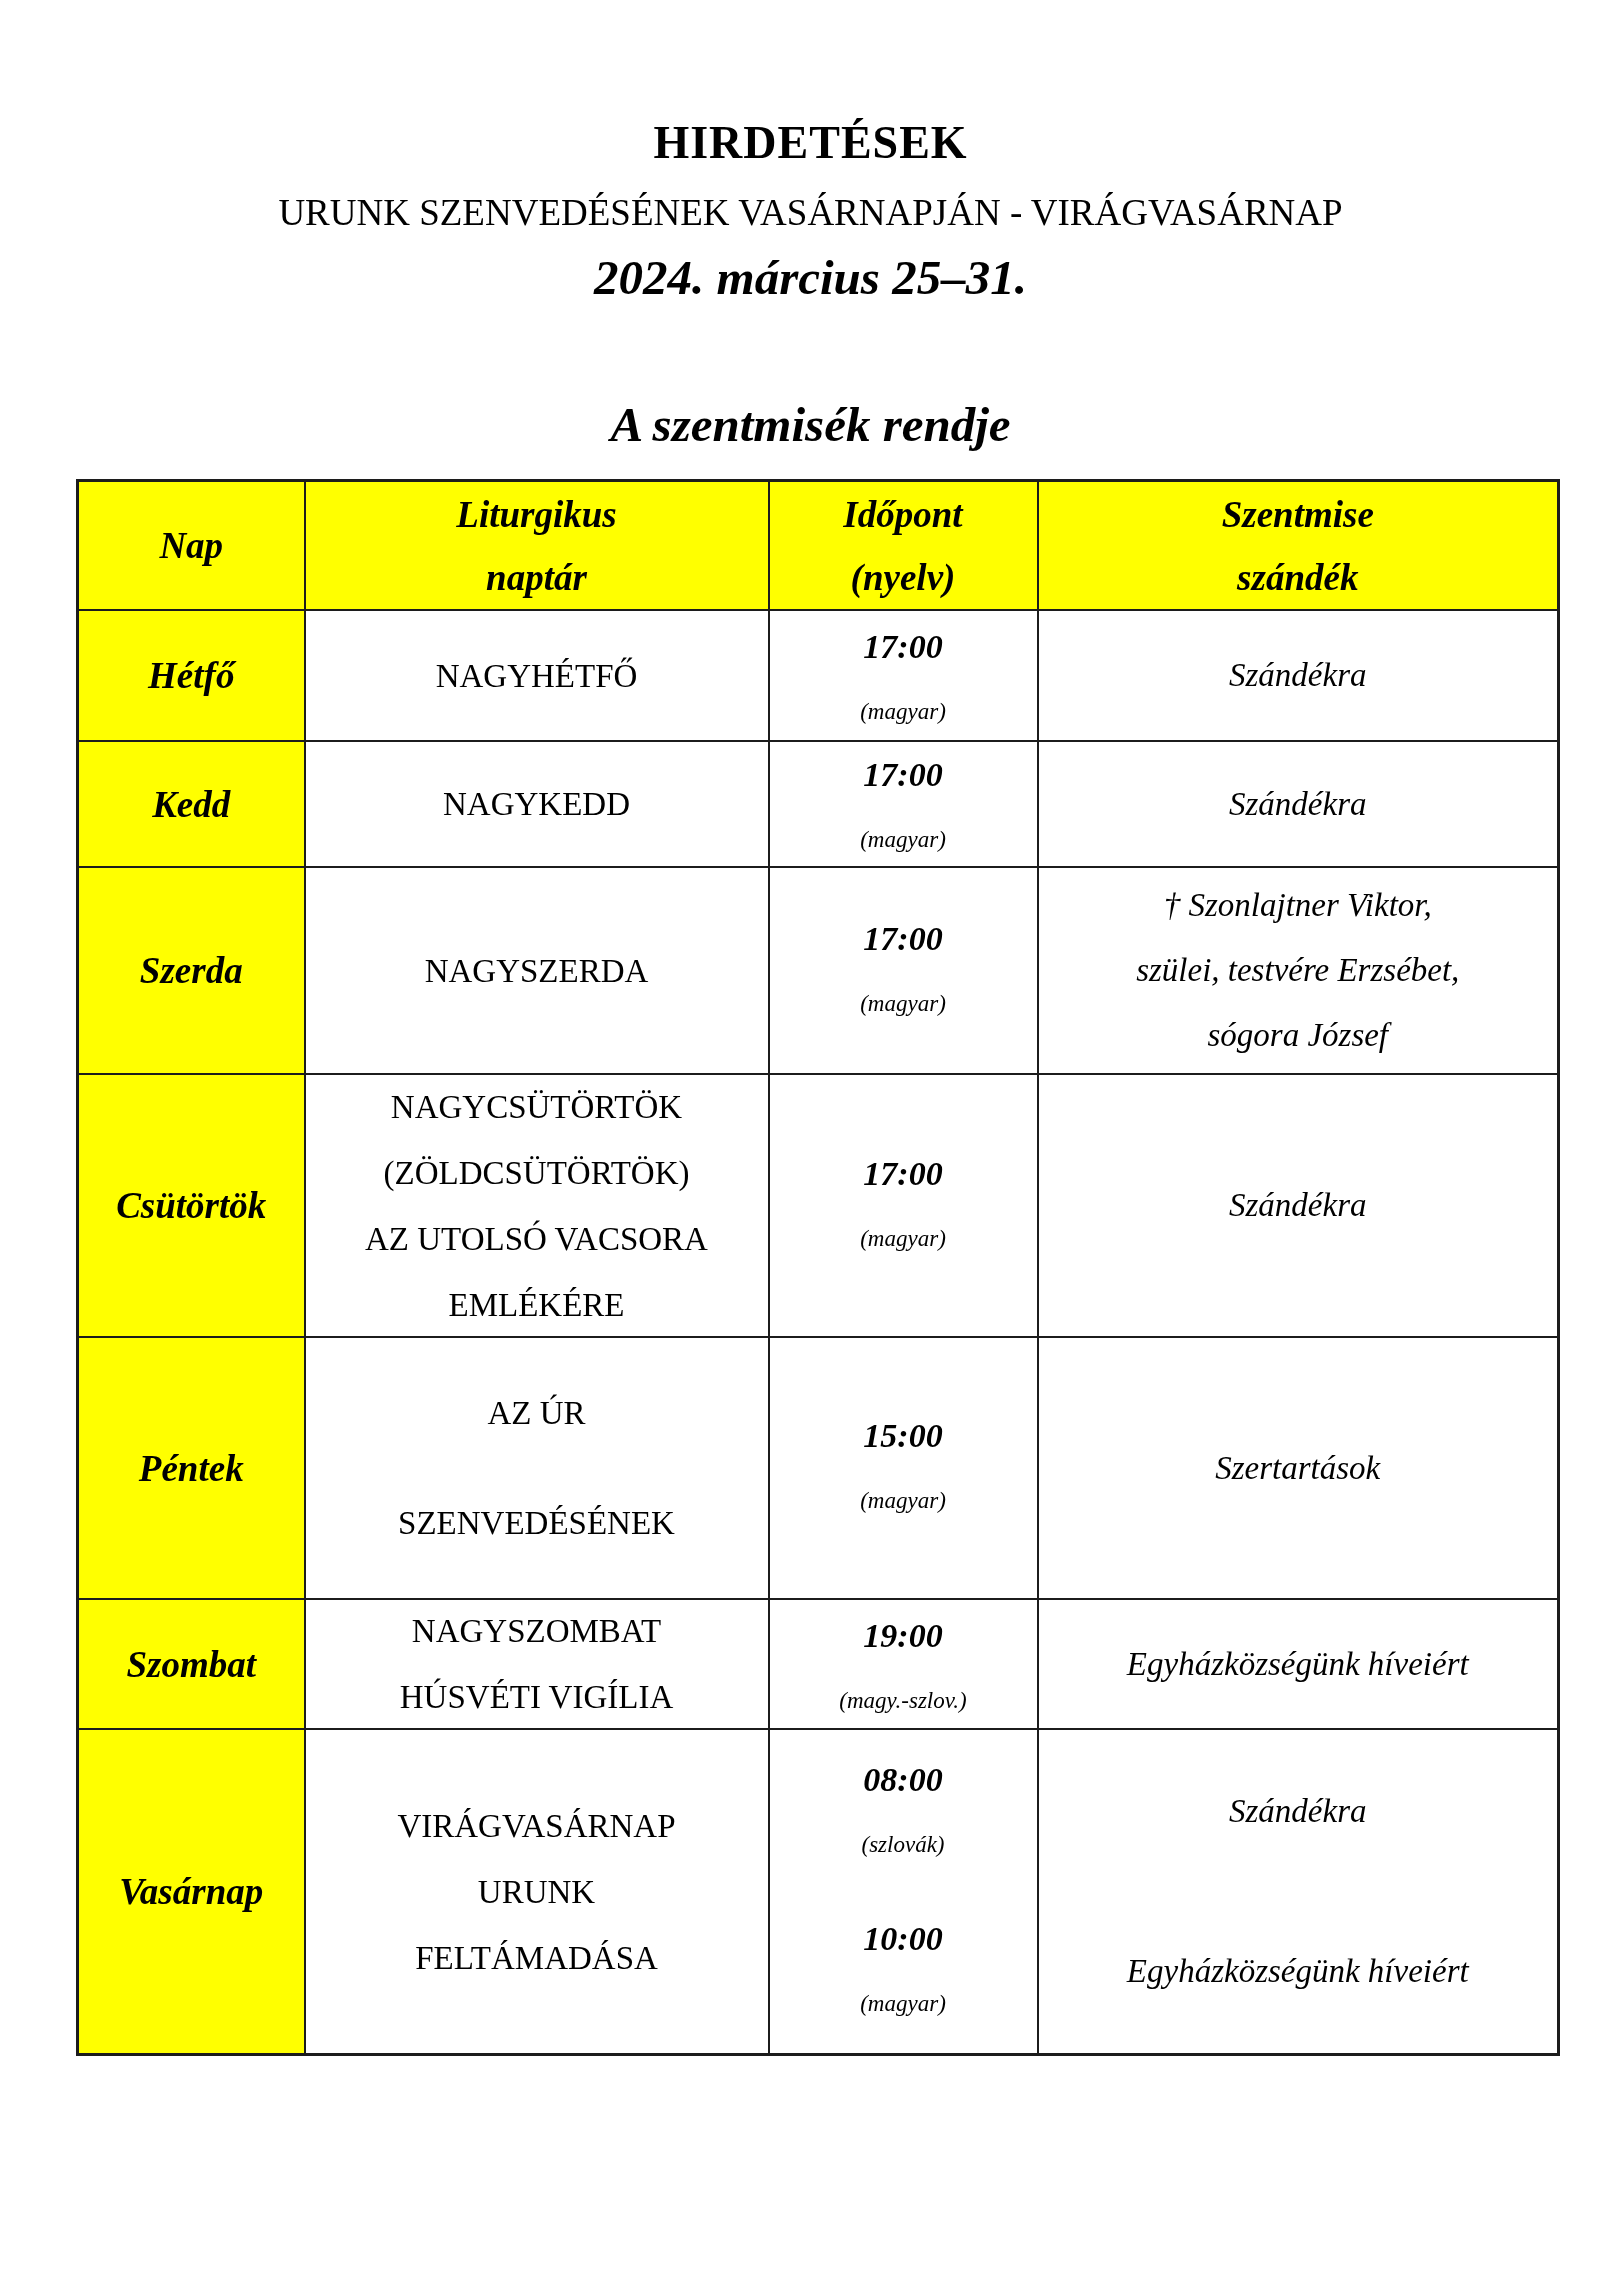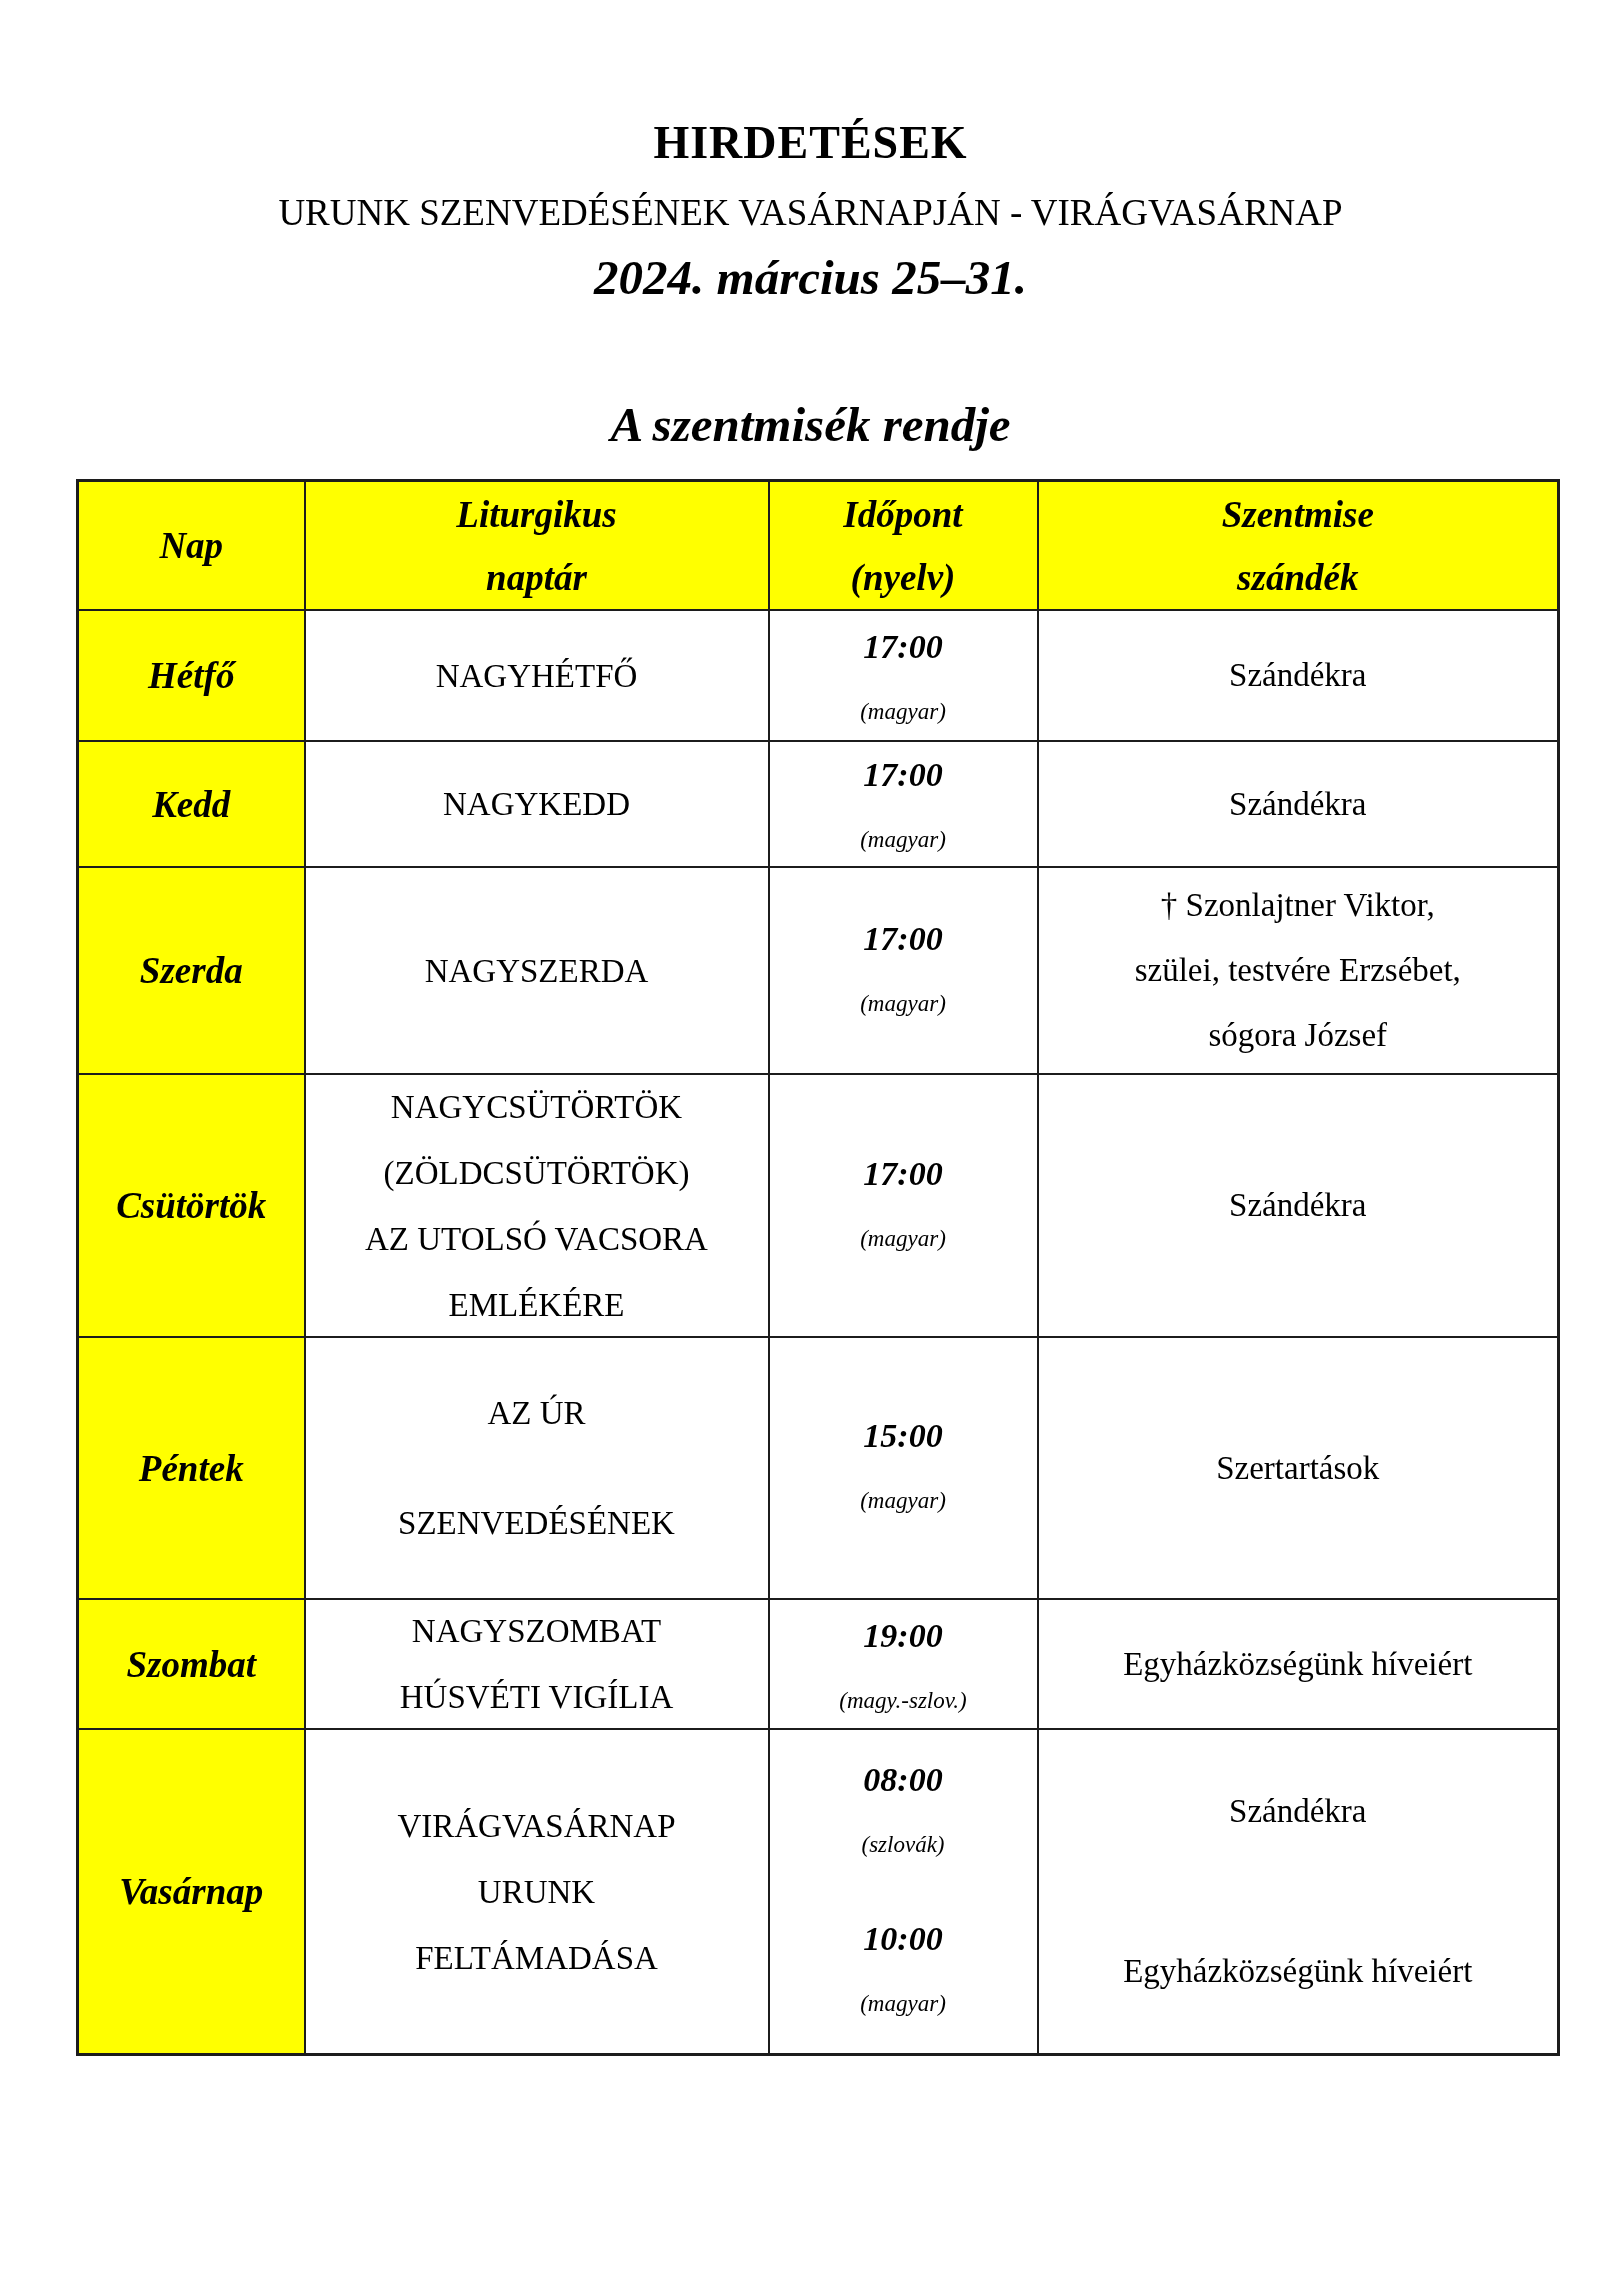--- a/index.html
+++ b/index.html
@@ -48,21 +48,21 @@
     font-size:37px; font-weight:bold; font-style:italic; text-align:center;
   }
 
   .vfill { display:flex; flex-direction:column; justify-content:center; align-items:center; }
   .stack { display:flex; flex-direction:column; }
   .stack > .block { flex:1 1 0; display:flex; flex-direction:column; justify-content:center; align-items:center; }
 
   .cal-line  { font-size:33px; line-height:66px; text-align:center; white-space:nowrap; }
   .time-value{ font-size:34px; line-height:65px; font-weight:bold; font-style:italic; text-align:center; }
   .lang-label{ font-size:23px; line-height:65px; font-style:italic; text-align:center; white-space:nowrap; }
-  .intent-line{ font-size:33px; line-height:65px; text-align:center; white-space:nowrap; }
+  .intent-line{ font-size:33px; line-height:65px; font-style:italic; text-align:center; white-space:nowrap; }
 </style>
 </head>
 <body>
 
 <div class="page">
   <h1 class="title">HIRDETÉSEK</h1>
   <div class="subtitle">URUNK SZENVEDÉSÉNEK VASÁRNAPJÁN - VIRÁGVASÁRNAP</div>
   <div class="date-range">2024. március 25–31.</div>
   <h2 class="section-title">A szentmisék rendje</h2>
 

